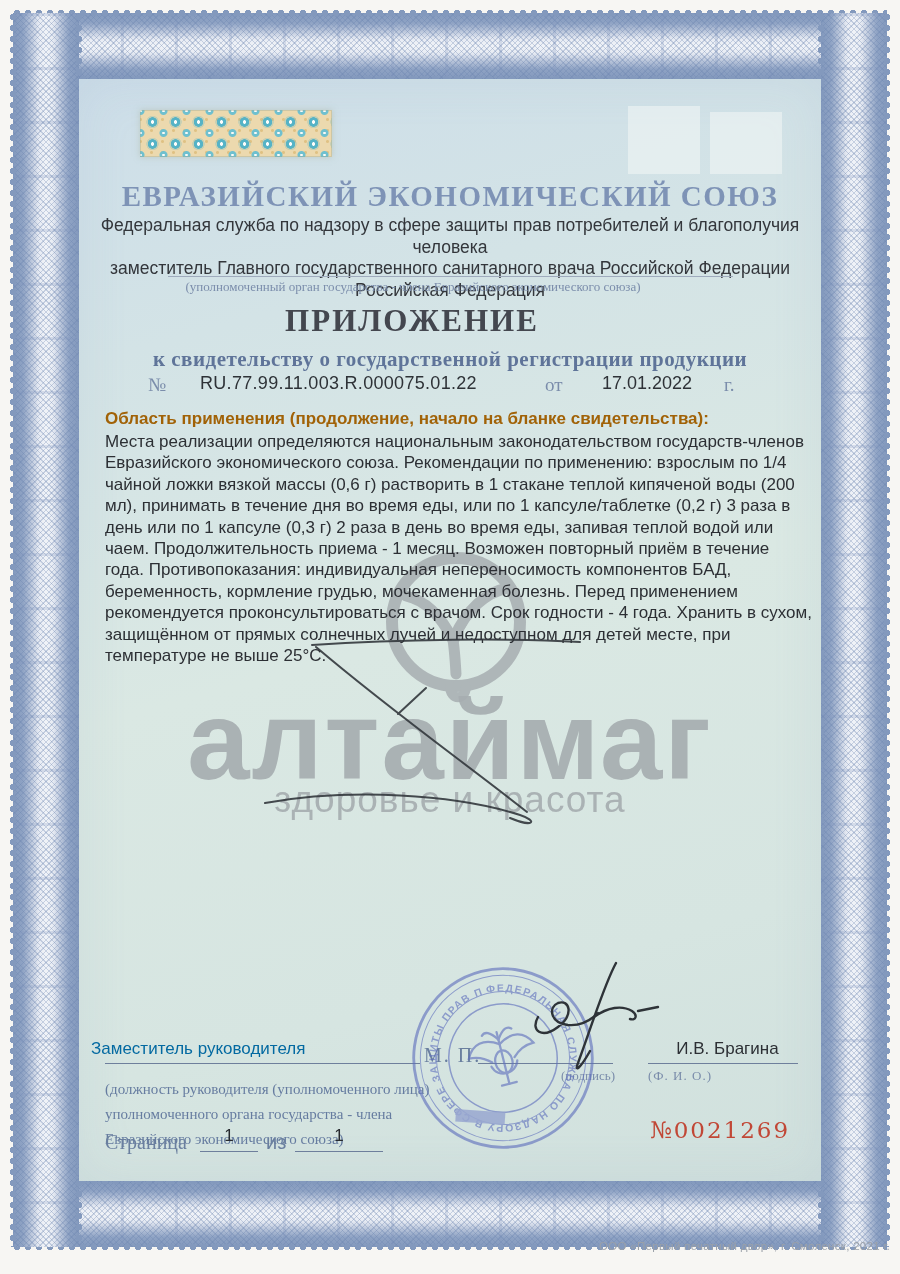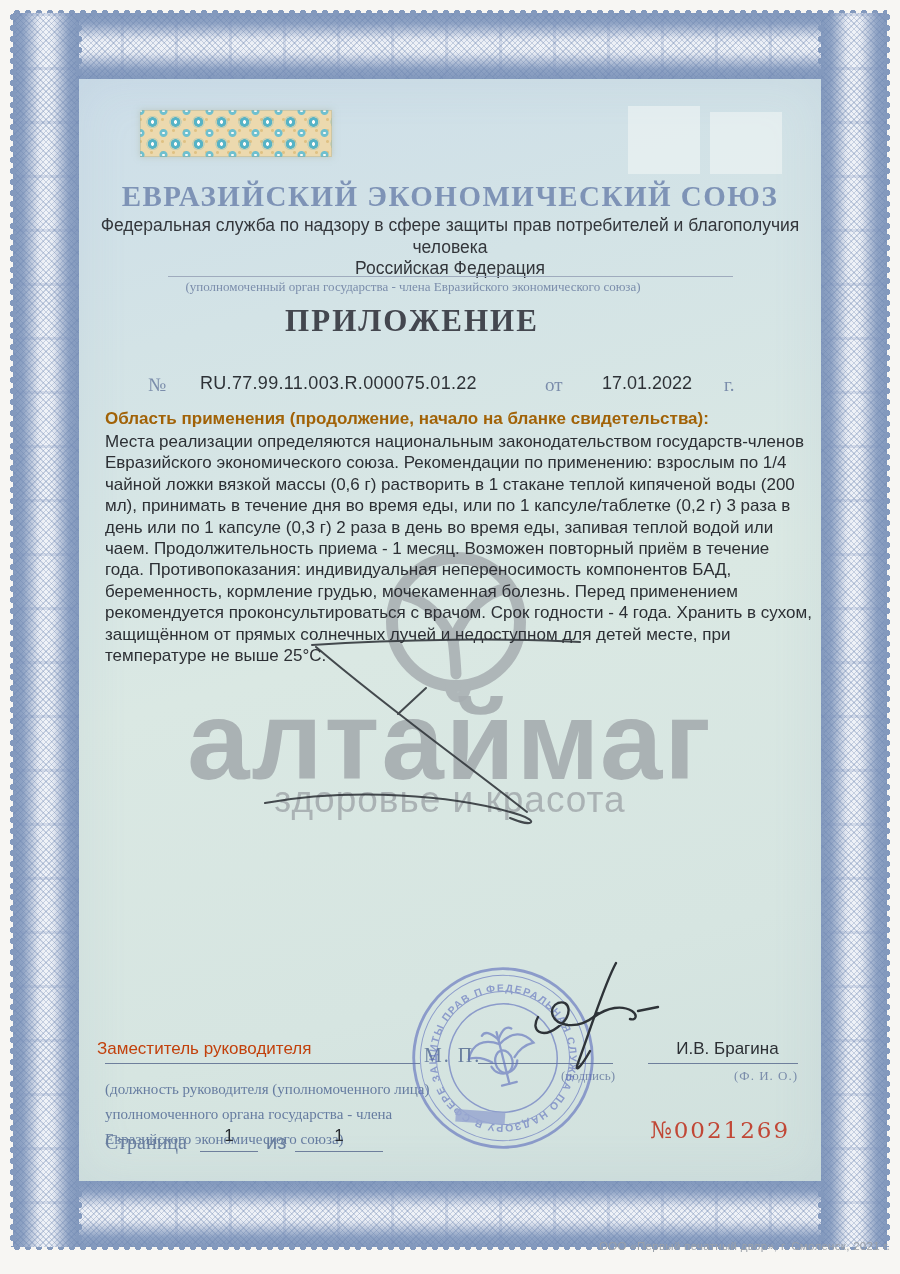--- a/index.html
+++ b/index.html
@@ -111,29 +111,29 @@
     left:79px; top:676px; width:742px; text-align:center;
     font-size:112px; font-weight:bold; color:#a7aeb1; letter-spacing:2px; opacity:.92;
   }
   .wm-tagline {
     left:79px; top:779px; width:742px; text-align:center;
     font-size:37px; color:#a7aeb1; letter-spacing:1px; opacity:.92;
   }
   .signature-svg { left:250px; top:618px; }
 
   
-  .pos-label { left:97px; top:1039px; font-size:17px; color:#c2410c; }
+  .pos-label { left:91px; top:1039px; font-size:17px; color:#0369a1; }
   .line { border-bottom:1px solid #6e7f9c; height:0; }
   .line-pos { left:105px; top:1063px; width:315px; }
   .mp-label { left:424px; top:1044px; font-family:"Liberation Serif", serif; font-size:20px; color:#6a7f9f; letter-spacing:2px; }
   .line-sign { left:478px; top:1063px; width:135px; }
   .sign-caption { left:480px; top:1068px; width:135px; text-align:right; font-family:"Liberation Serif", serif; font-size:13px; color:#7b8dab; }
   .name-label { left:660px; top:1039px; width:135px; text-align:center; font-size:17px; color:#2c2f34; }
   .line-name { left:648px; top:1063px; width:150px; }
-  .name-caption { left:648px; top:1068px; width:150px; text-align:right; font-family:"Liberation Serif", serif; font-size:13px; color:#7b8dab; letter-spacing:1px; }
+  .name-caption { left:648px; top:1068px; width:150px; text-align:left; font-family:"Liberation Serif", serif; font-size:13px; color:#7b8dab; letter-spacing:1px; }
   .pos-caption {
     left:105px; top:1077px; width:330px;
     font-family:"Liberation Serif", serif; font-size:15px; color:#667ca0; line-height:25px;
   }
   .page-label { left:105px; top:1131px; font-family:"Liberation Serif", serif; font-size:20px; color:#6a7f9f; }
   .page-cur { left:200px; top:1126px; width:58px; text-align:center; font-size:17px; color:#26292e; }
   .line-p1 { left:200px; top:1151px; width:58px; }
   .of-label { left:266px; top:1131px; font-family:Liberation Sans, sans-serif; font-size:20px; color:#6a7f9f; }
   .page-tot { left:295px; top:1126px; width:88px; text-align:center; font-size:17px; color:#26292e; }
   .line-p2 { left:295px; top:1151px; width:88px; }
@@ -175,26 +175,28 @@
       <path d="M87,92 C92,76 100,64 112,54" stroke-width="9"></path>
       <path d="M82,138 C82,153 98,153 98,138" stroke-width="10"></path>
     </g>
   </svg>
   <div class="abs wm-brand">алтаймаг</div>
   <div class="abs wm-tagline">здоровье и красота</div>
 
   <div class="abs union-title">ЕВРАЗИЙСКИЙ ЭКОНОМИЧЕСКИЙ СОЮЗ</div>
   <div class="abs hdr-lines">
     <div>Федеральная служба по надзору в сфере защиты прав потребителей и благополучия человека</div>
+    <div>заместитель Главного государственного санитарного врача Российской Федерации</div>
     <div>Российская Федерация</div>
   </div>
   <div class="abs hdr-rule"></div>
   <div class="abs authority-note">(уполномоченный орган государства - члена Евразийского экономического союза)</div>
 
   <div class="abs doc-title">ПРИЛОЖЕНИЕ</div>
+  <div class="abs doc-subtitle">к свидетельству о государственной регистрации продукции</div>
 
   <span class="abs reg-label reg-no">№</span>
   <span class="abs reg-value reg-num">RU.77.99.11.003.R.000075.01.22</span>
   <span class="abs reg-label reg-from">от</span>
   <span class="abs reg-value reg-date">17.01.2022</span>
   <span class="abs reg-label reg-year">г.</span>
 
   <div class="abs body-heading">Область применения (продолжение, начало на бланке свидетельства):</div>
   <div class="abs body-text">Места реализации определяются национальным законодательством государств-членов Евразийского экономического союза. Рекомендации по применению: взрослым по 1/4 чайной ложки вязкой массы (0,6 г) растворить в 1 стакане теплой кипяченой воды (200 мл), принимать в течение дня во время еды, или по 1 капсуле/таблетке (0,2 г) 3 раза в день или по 1 капсуле (0,3 г) 2 раза в день во время еды, запивая теплой водой или чаем. Продолжительность приема - 1 месяц. Возможен повторный приём в течение года. Противопоказания: индивидуальная непереносимость компонентов БАД, беременность, кормление грудью, мочекаменная болезнь. Перед применением рекомендуется проконсультироваться с врачом. Срок годности - 4 года. Хранить в сухом, защищённом от прямых солнечных лучей и недоступном для детей месте, при температуре не выше 25°С.</div>
 

